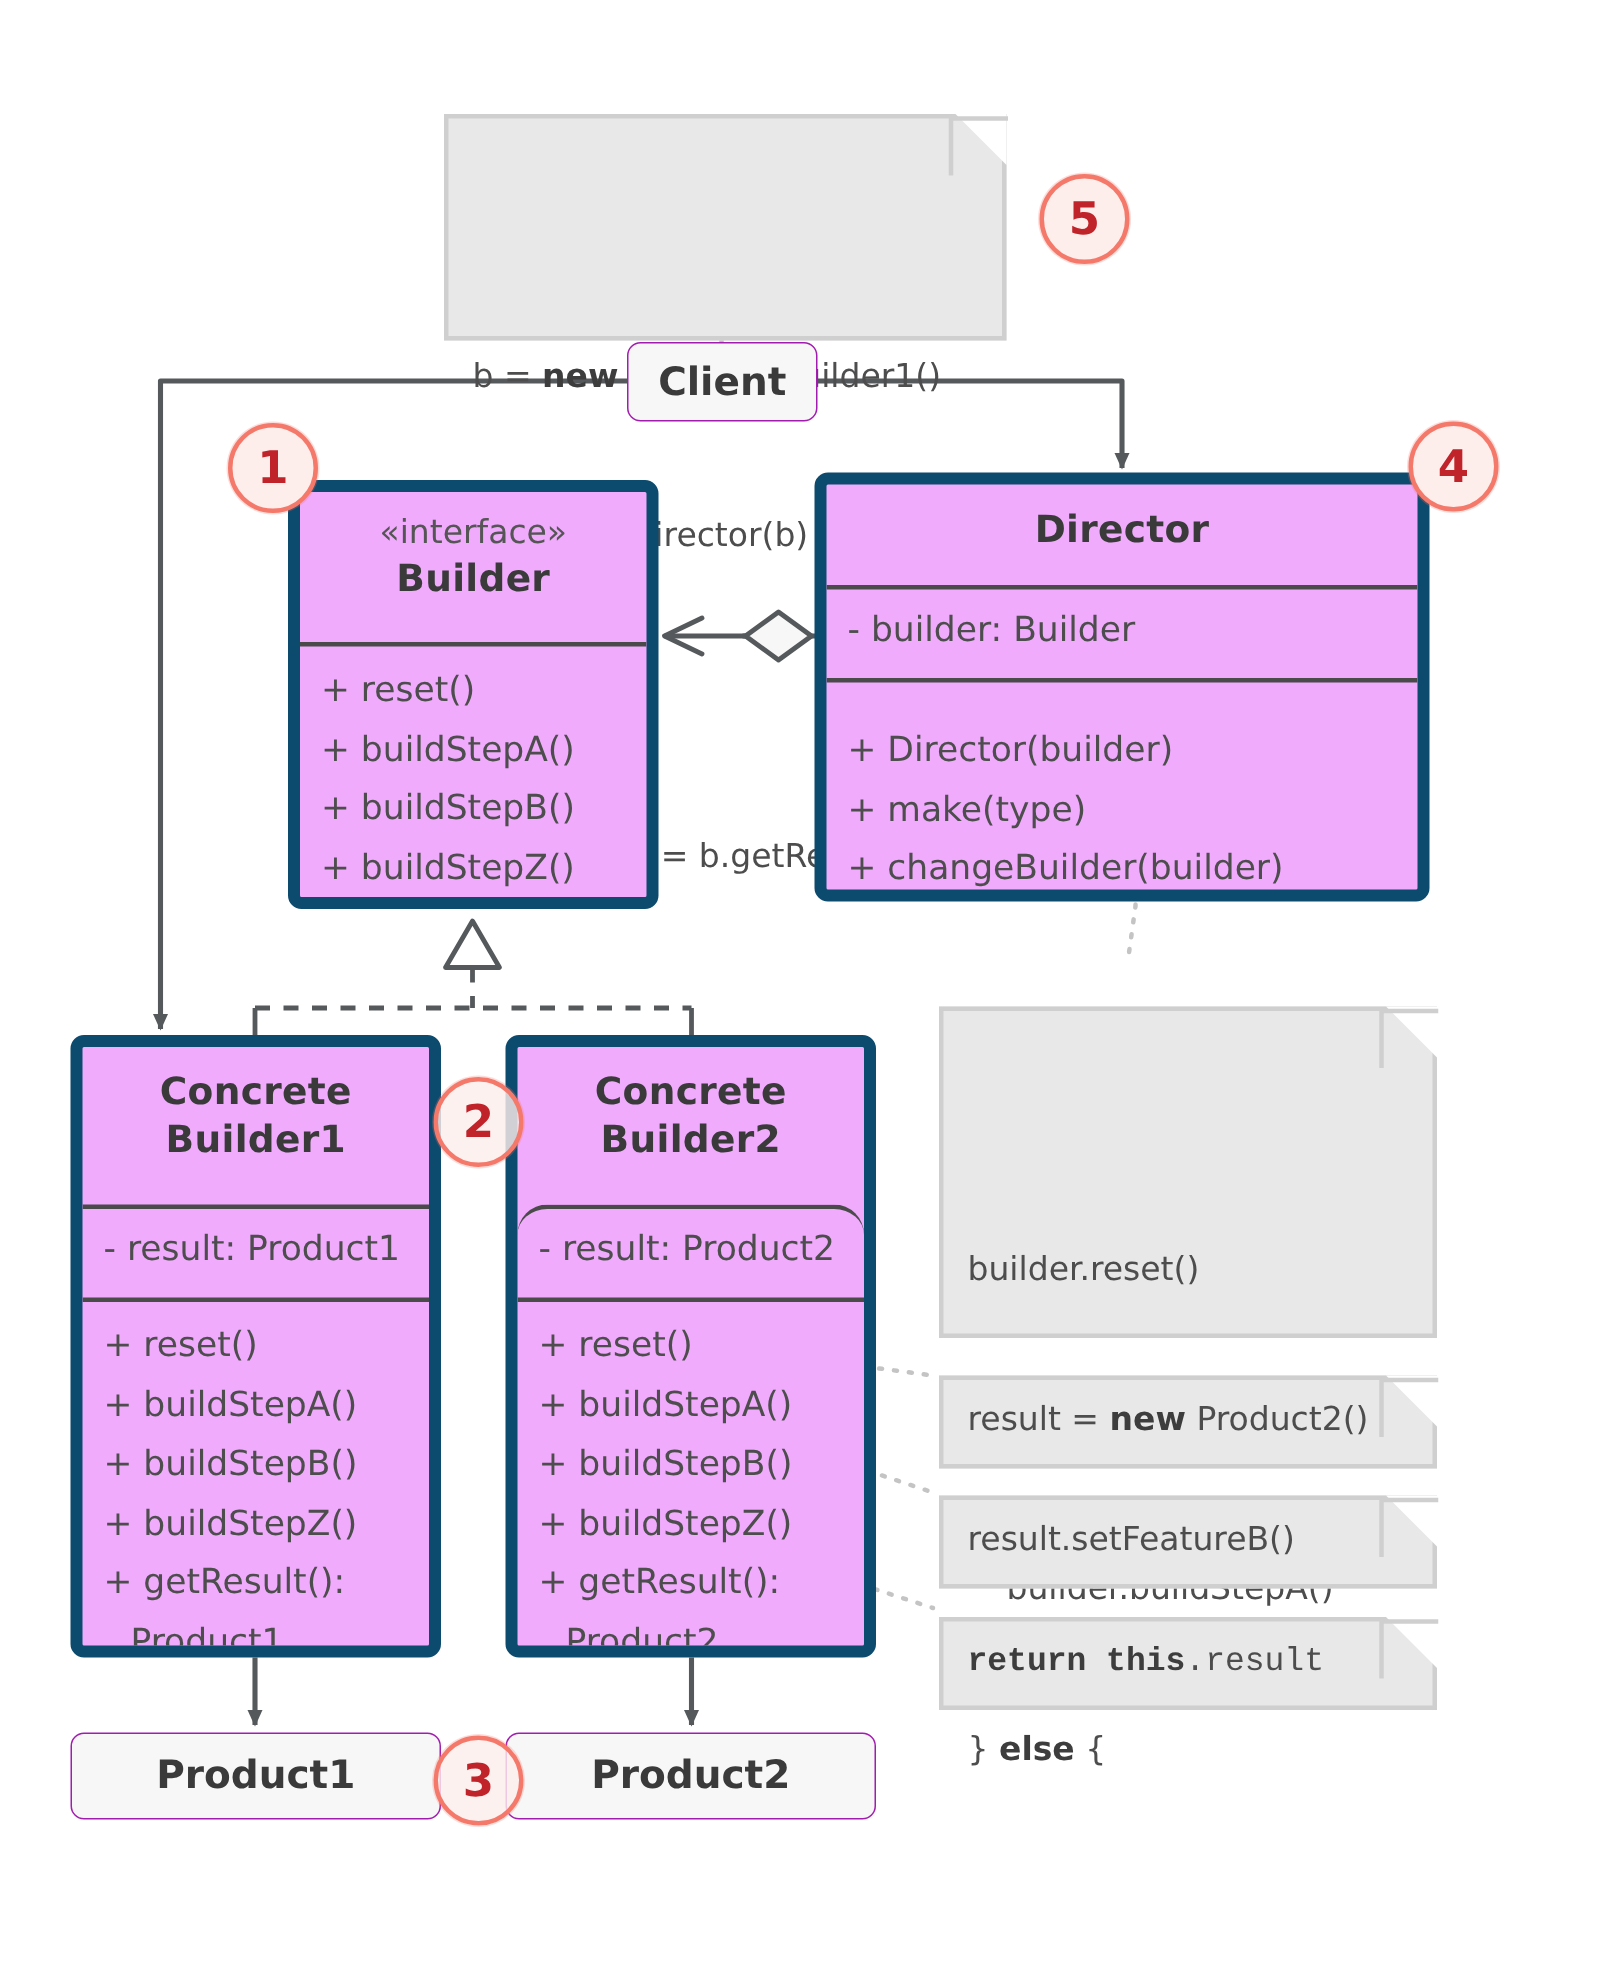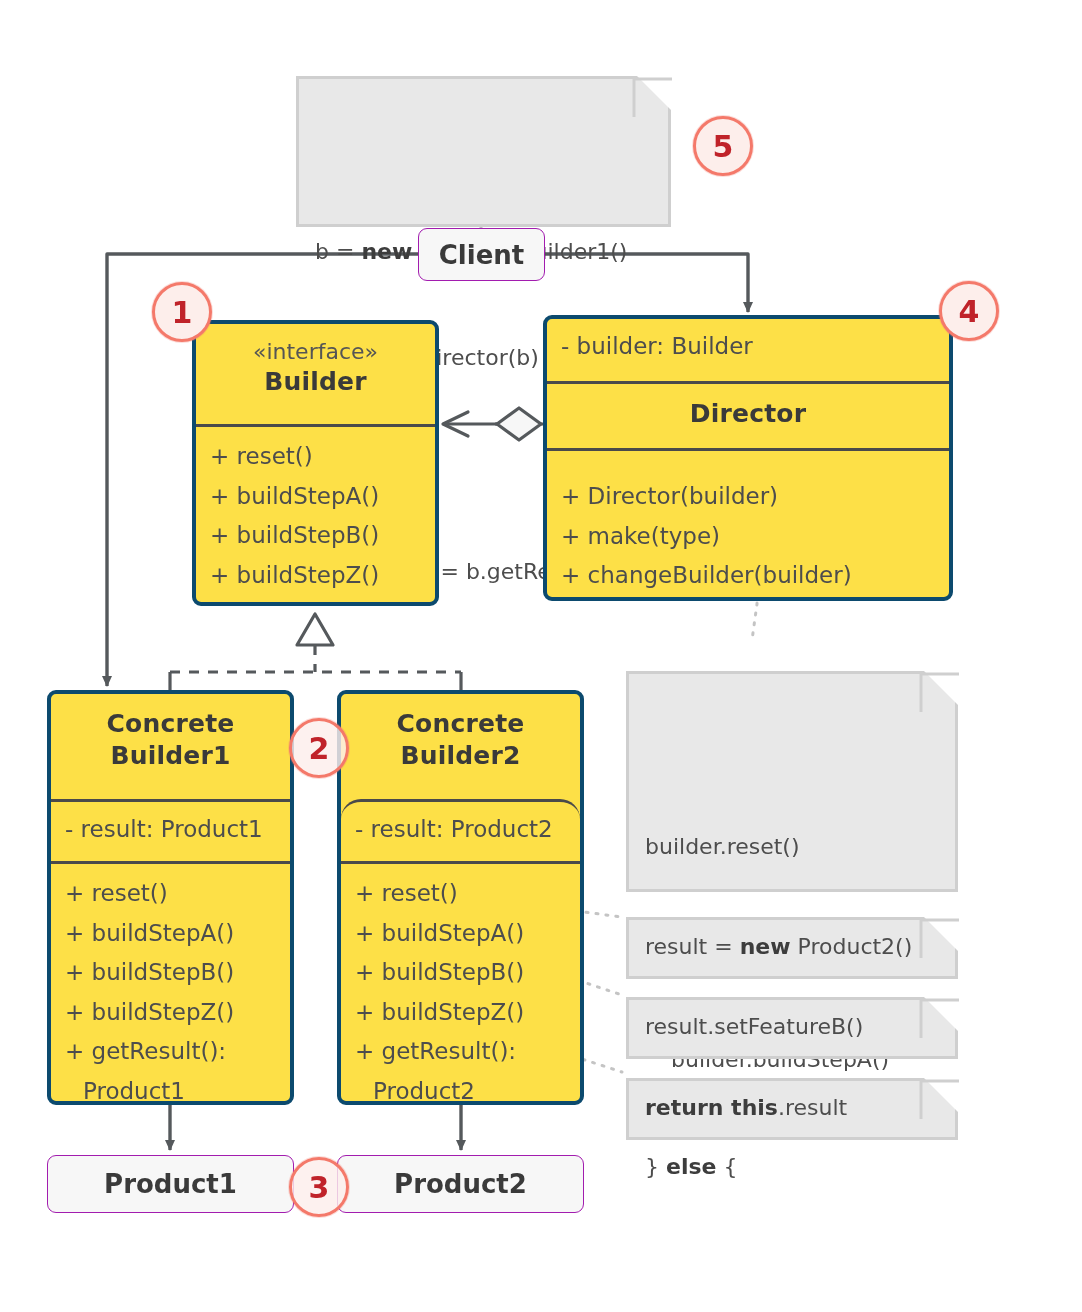--- a/index.html
+++ b/index.html
@@ -17,22 +17,22 @@
   svg.layer{
     position:absolute;left:0;top:0;
     width:1082px;height:1312px;
     pointer-events:none;
   }
 
   
   .uml-box{
     position:absolute;
     box-sizing:border-box;
-    background:#fde047;
-    border:4px solid #0c4a6e;
+    background:#f0abfc;
+    border:8px solid #0c4a6e;
     border-radius:9px;
     overflow:hidden;
   }
   .uml-sec{
     box-sizing:border-box;
     padding:9px 14px 11px 14px;
   }
   .uml-sec + .uml-sec{
     border-top:3px solid #4a4a4a;
   }
@@ -187,25 +187,25 @@
     </div>
     <div class="uml-sec" style="padding-top:10px;">
       <div class="uml-row">+ reset()</div>
       <div class="uml-row">+ buildStepA()</div>
       <div class="uml-row">+ buildStepB()</div>
       <div class="uml-row">+ buildStepZ()</div>
     </div>
   </div>
 
   <div class="uml-box" style="left:543px;top:315px;width:410px;height:286px;">
+    <div class="uml-sec" style="height:67px;padding-top:14px;">
+      <div class="uml-title">Director</div>
+    </div>
     <div class="uml-sec" style="height:62px;padding-top:14px;">
       <div class="uml-row attr">- builder: Builder</div>
-    </div>
-    <div class="uml-sec" style="height:67px;padding-top:14px;">
-      <div class="uml-title">Director</div>
     </div>
     <div class="uml-sec" style="padding-top:26px;">
       <div class="uml-row">+ Director(builder)</div>
       <div class="uml-row">+ make(type)</div>
       <div class="uml-row">+ changeBuilder(builder)</div>
     </div>
   </div>
 
   <div class="note" style="left:626px;top:639px;width:332px;height:221px;">
     <span class="fold"></span>
@@ -265,21 +265,21 @@
   </div>
 
   <div class="note" style="left:626px;top:965px;width:332px;height:62px;display:flex;align-items:center;">
     <span class="fold"></span>
     <svg class="foldline" viewBox="0 0 46 46">
       <path d="M46,4 L8,4 L8,42" fill="none" stroke="#cfcfcf" stroke-width="3"></path>
     </svg>
     <div><span>result.setFeatureB()</span><b></b><span></span></div>
   </div>
 
-  <div class="note" style="left:626px;top:1046px;width:332px;height:62px;display:flex;align-items:center;">
+  <div class="note" style="left:626px;top:1046px;width:332px;height:62px;display:flex;align-items:center;font-family:Liberation Mono, monospace;">
     <span class="fold"></span>
     <svg class="foldline" viewBox="0 0 46 46">
       <path d="M46,4 L8,4 L8,42" fill="none" stroke="#cfcfcf" stroke-width="3"></path>
     </svg>
     <div><span></span><b>return this</b><span>.result</span></div>
   </div>
 
   <div class="simple-box" style="left:47px;top:1155px;width:247px;height:58px;font-size:26px;">
     <span>Product1</span>
   </div>

